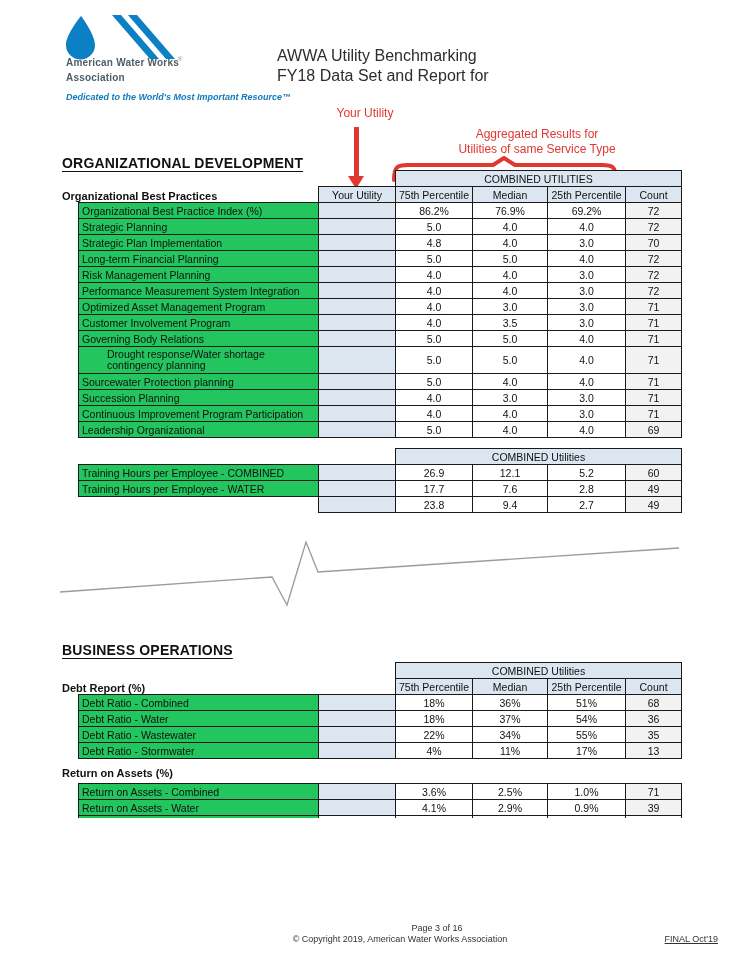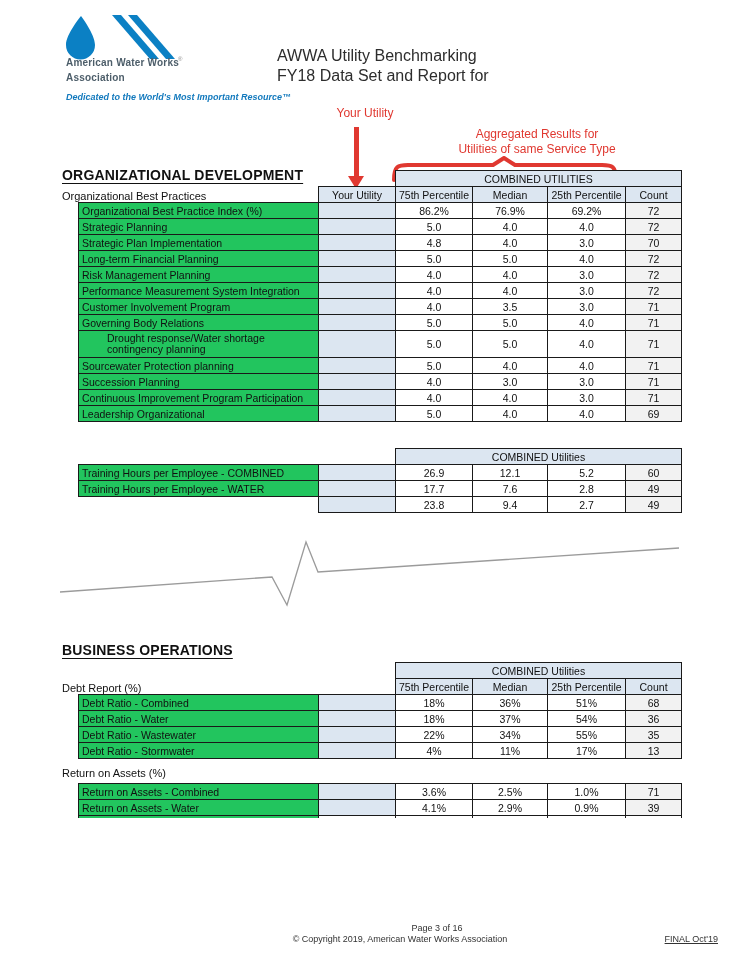--- a/index.html
+++ b/index.html
@@ -16,23 +16,23 @@
   
   .red-label{position:absolute;color:var(--accent_red,#e03830);font-size:12px;line-height:15px;text-align:center;}
   #your-utility-note{left:312px;top:106px;width:106px;}
   #aggregated-note{left:424px;top:127px;width:226px;}
   .arrow-shaft{position:absolute;left:354px;top:127px;width:5px;height:50px;background:var(--accent_red,#e03830);}
   .arrow-head{position:absolute;left:348px;top:176px;width:0;height:0;border-left:8px solid transparent;border-right:8px solid transparent;border-top:13px solid var(--accent_red,#e03830);}
   .bracket-svg{position:absolute;left:391px;top:156px;}
 
   
   .section-title{position:absolute;left:62px;font-size:14px;font-weight:bold;letter-spacing:.2px;text-decoration:underline;text-underline-offset:3px;}
-  #org-title{top:167px;}
+  #org-title{top:155px;}
   #biz-title{top:642px;}
-  .side-label{position:absolute;left:62px;font-size:11px;font-weight:normal;}
+  .side-label{position:absolute;left:62px;font-size:11px;font-weight:bold;}
   #org-side-label{top:190px;}
   #debt-side-label{top:682px;}
   #roa-side-label{top:767px;}
 
   
   table.bench{position:absolute;border-collapse:collapse;table-layout:fixed;}
   #org-table{left:78px;top:170px;}
   #training-table{left:78px;top:448px;}
   #debt-table{left:78px;top:662px;}
   #roa-table{left:78px;top:783px;}
@@ -162,20 +162,28 @@
         </tr>
         <tr>
           <td class="label">Performance Measurement System Integration</td>
           <td class="yu"></td>
           <td class="val">4.0</td>
           <td class="val">4.0</td>
           <td class="val">3.0</td>
           <td class="count">72</td>
         </tr>
         <tr>
+          <td class="label">Optimized Asset Management Program</td>
+          <td class="yu"></td>
+          <td class="val">4.0</td>
+          <td class="val">3.0</td>
+          <td class="val">3.0</td>
+          <td class="count">71</td>
+        </tr>
+        <tr>
           <td class="label">Customer Involvement Program</td>
           <td class="yu"></td>
           <td class="val">4.0</td>
           <td class="val">3.5</td>
           <td class="val">3.0</td>
           <td class="count">71</td>
         </tr>
         <tr>
           <td class="label">Governing Body Relations</td>
           <td class="yu"></td>

